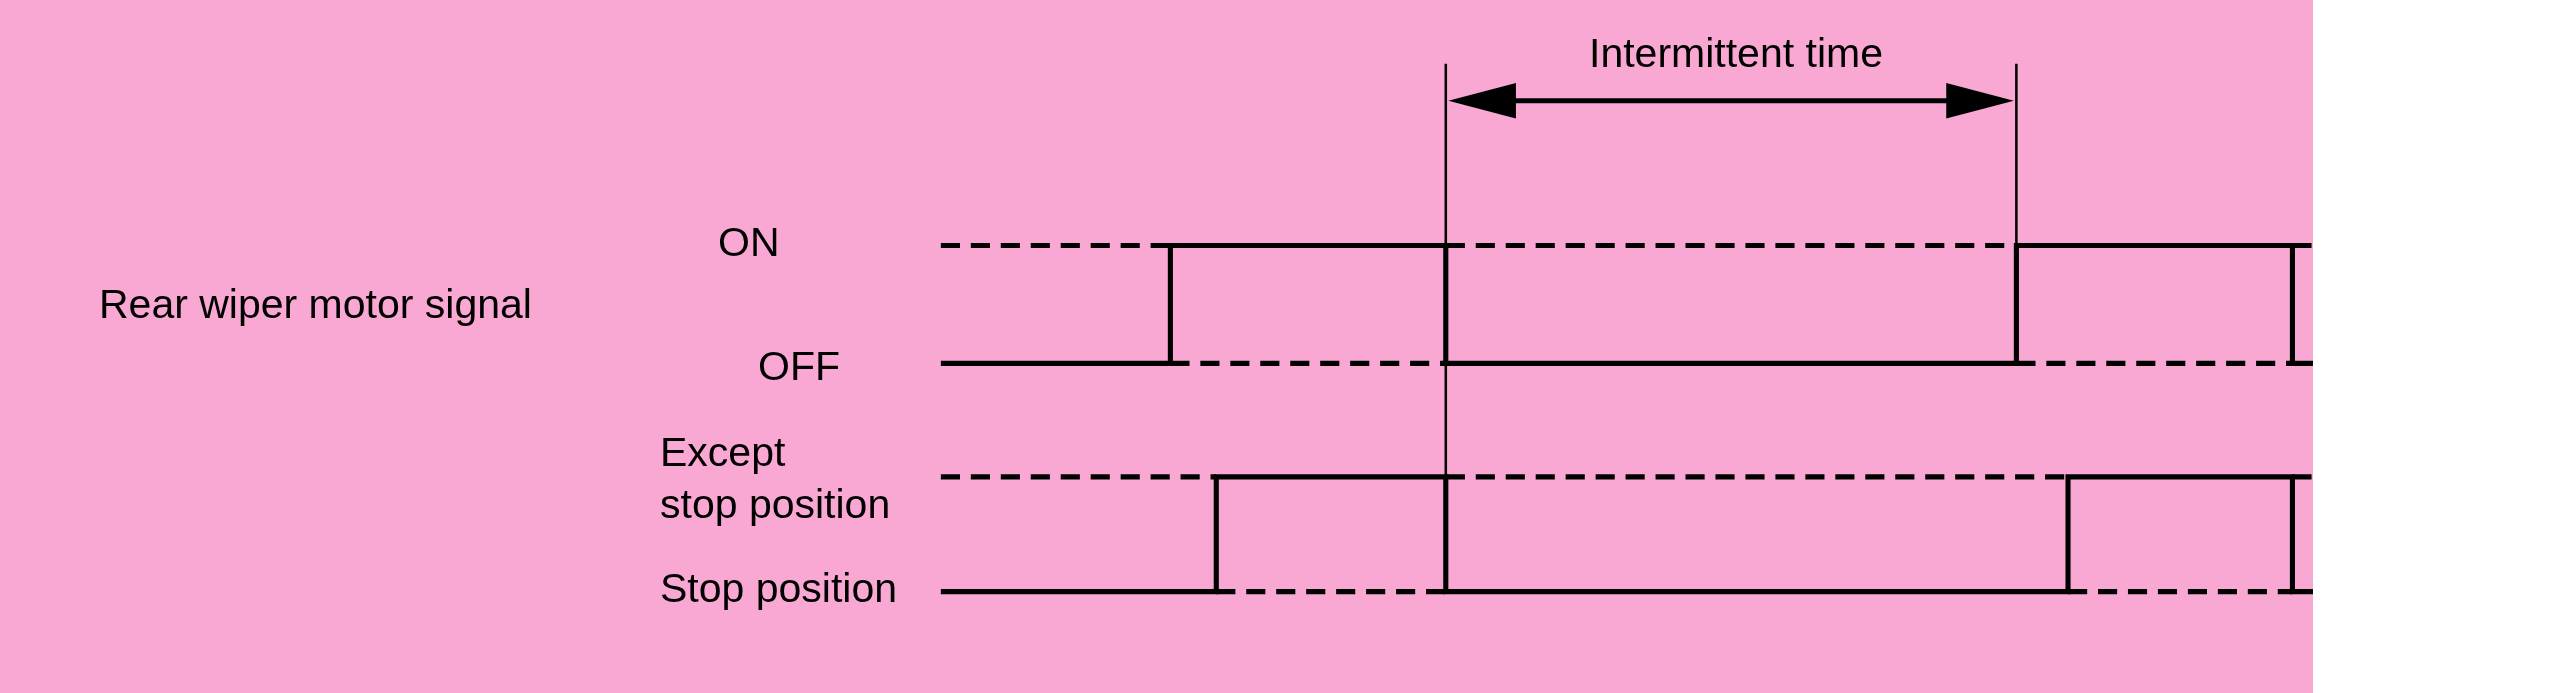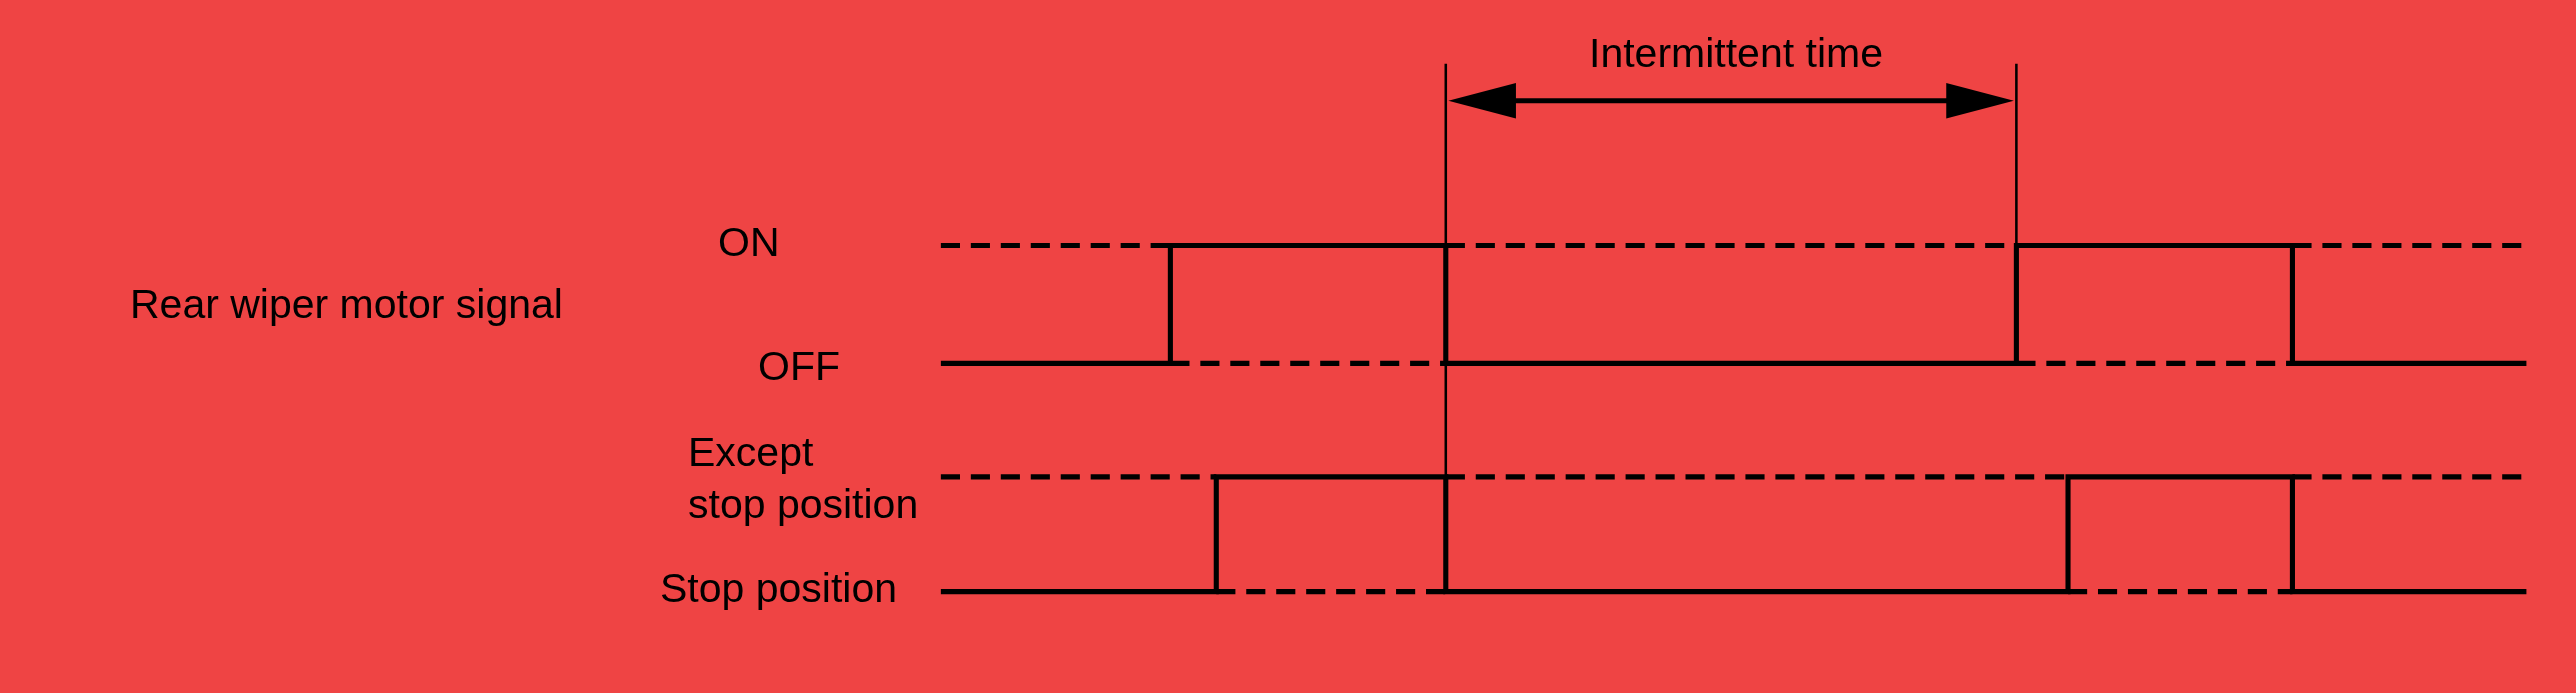--- a/index.html
+++ b/index.html
@@ -2,23 +2,23 @@
 <html style="font-size:10.2px"><head>
 <meta charset="utf-8">
 <style>
   html, body {
     margin: 0;
     padding: 0;
     background: #ffffff;
   }
   .canvas {
     position: relative;
-    width: 2576px;
+    width: 2313px;
     height: 693px;
-    background: #ef4444;
+    background: #f9a8d4;
     overflow: hidden;
     font-family: "Liberation Sans", sans-serif;
     color: #000000;
   }
   .canvas svg {
     position: absolute;
     left: 0;
     top: 0;
     width: 2576px;
     height: 693px;
@@ -44,28 +44,26 @@
   .off-label {
     left: 758px;
     top: 361px;
     transform: translateY(-50%);
     margin-top: 6px;
   }
   .motor-row-label {
     left: 99px;
     top: 305px;
     transform: translateY(-50%);
-    margin-left: 31px;
   }
   .except-label {
     left: 660px;
     top: 478px;
     transform: translateY(-50%);
     line-height: 52px;
-    margin-left: 28px;
   }
   .stop-pos-label {
     left: 660px;
     top: 589px;
     transform: translateY(-50%);
   }
   .stop-row-label {
     left: 25.5px;
     top: 544px;
     transform: translateY(-50%);

